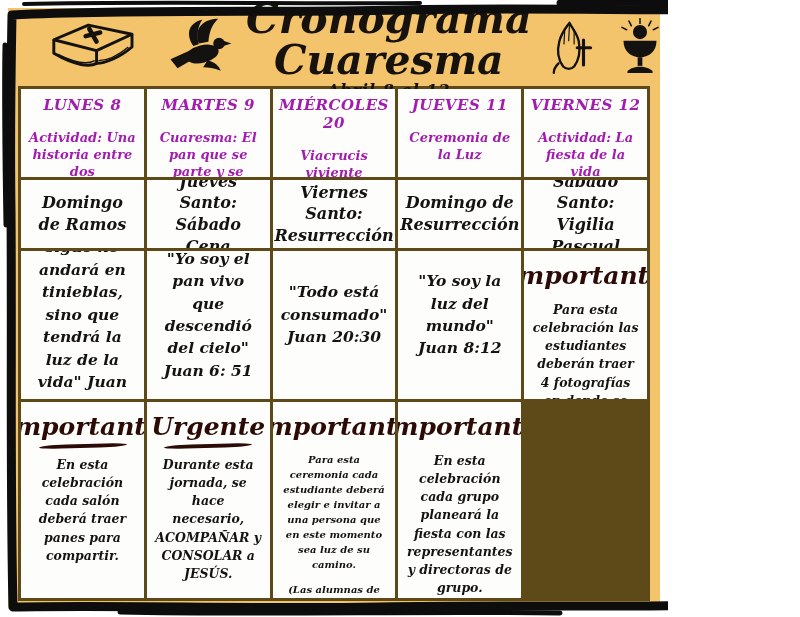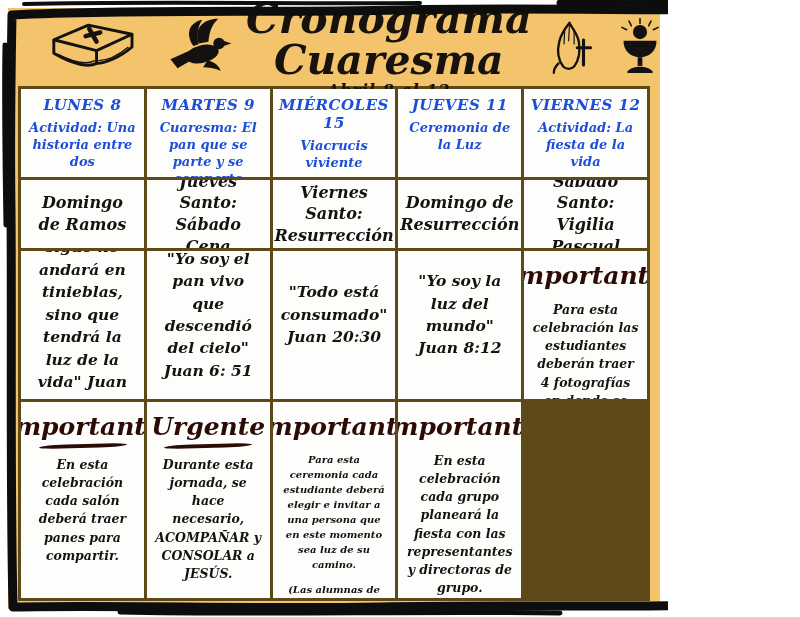--- a/index.html
+++ b/index.html
@@ -17,23 +17,23 @@
   .title{margin:0;font-size:41px;color:#17120e;letter-spacing:0px;font-weight:700;}
   .subtitle{font-size:16px;color:#17120e;margin-top:2px;letter-spacing:1px;}
   .icon.hands{margin:0 22px 0 14px;}
 
   
   .grid{margin:0 10px;display:grid;grid-template-columns:repeat(5,1fr);
         grid-template-rows:88px 68px 148px 196px;gap:3px;
         background:#5e4a19;border:3px solid #5e4a19;}
   .cell{background:#fdfdfc;display:flex;flex-direction:column;align-items:center;
         text-align:center;overflow:hidden;}
-  .cell.day{justify-content:flex-start;padding:7px 6px 4px;color:#1d4ed8;}
+  .cell.day{justify-content:flex-start;padding:7px 6px 4px;color:#a21caf;}
   .dayname{font-size:15px;letter-spacing:.5px;}
-  .dayact{font-size:13px;line-height:1.3;margin-top:6px;}
+  .dayact{font-size:13px;line-height:1.3;margin-top:16px;}
   .cell.holy{justify-content:center;padding:4px 14px;color:#151210;font-size:16px;line-height:1.35;}
   .cell.quote{justify-content:center;padding:6px 9px 26px;color:#151210;font-size:15.5px;line-height:1.45;}
   .cell.note{justify-content:flex-start;padding:12px 8px 6px;color:#151210;}
   .noteheading{font-size:25px;color:#2c0b06;line-height:1;}
   .underline{width:82%;height:4px;background:#2c0b06;border-radius:50% 40% 50% 40% / 100% 60% 100% 60%;
              transform:rotate(-1.5deg);margin:5px auto 8px;}
   .notebody{font-size:12.5px;line-height:1.45;}
   .cell.note.small .notebody{font-size:10px;line-height:1.5;}
   .notebody2{font-size:10px;line-height:1.5;margin-top:10px;}
 </style>
@@ -118,21 +118,21 @@
 
       <div class="cell day">
         <div class="dayname">LUNES 8</div>
         <div class="dayact">Actividad: Una historia entre dos</div>
       </div>
       <div class="cell day">
         <div class="dayname">MARTES 9</div>
         <div class="dayact">Cuaresma: El pan que se parte y se comparte</div>
       </div>
       <div class="cell day">
-        <div class="dayname">MIÉRCOLES 15</div>
+        <div class="dayname">MIÉRCOLES 20</div>
         <div class="dayact">Viacrucis viviente</div>
       </div>
       <div class="cell day">
         <div class="dayname">JUEVES 11</div>
         <div class="dayact">Ceremonia de la Luz</div>
       </div>
       <div class="cell day">
         <div class="dayname">VIERNES 12</div>
         <div class="dayact">Actividad: La fiesta de la vida</div>
       </div>

